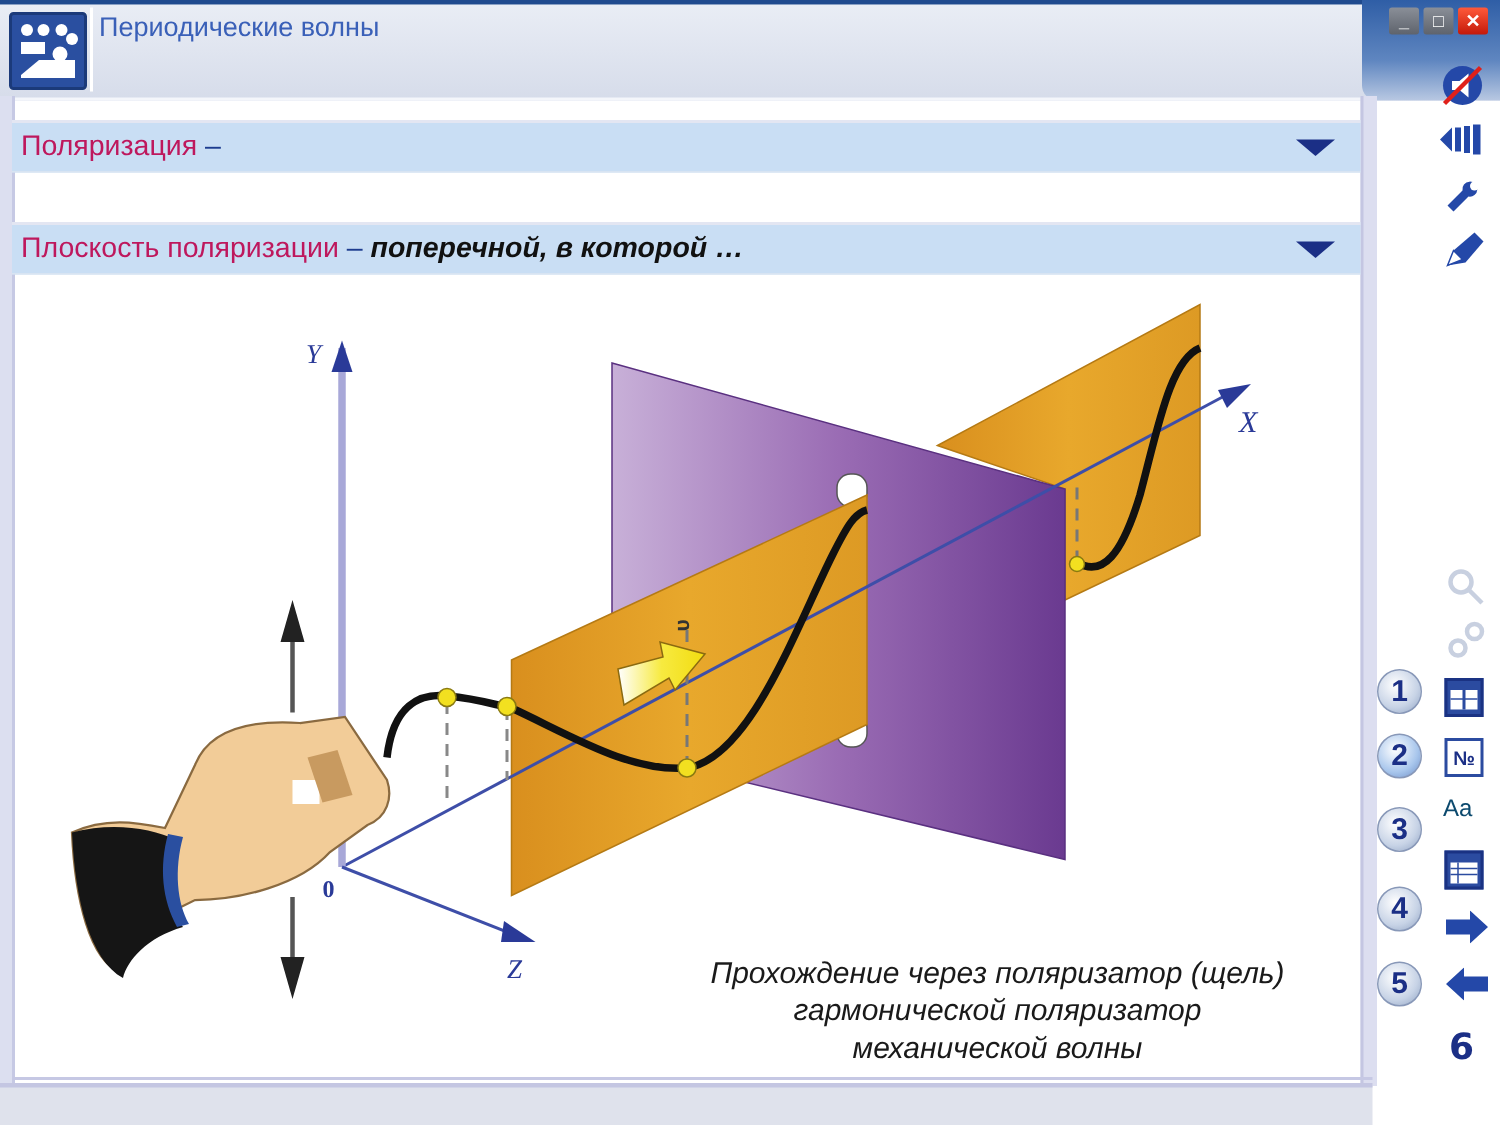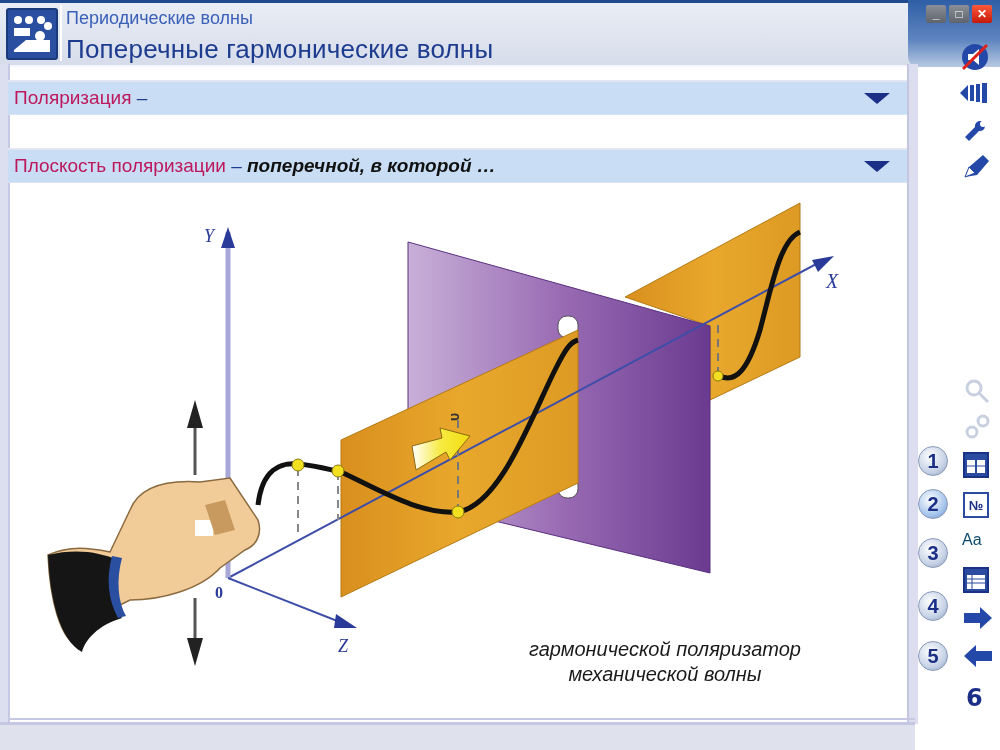--- a/index.html
+++ b/index.html
@@ -98,21 +98,20 @@
         <circle cx="21" cy="10" r="4" fill="#fff"></circle>
       <circle cx="33" cy="10" r="4" fill="#fff"></circle>
         <circle cx="40" cy="16" r="4" fill="#fff"></circle>
       <rect x="6" y="18" width="16" height="8" fill="#fff"></rect>
       <circle cx="32" cy="26" r="5" fill="#fff"></circle>
       <path d="M6 40 L18 30 L42 30 L42 42 L6 42 Z" fill="#fff"></path>
     </svg>
   </div>
   <div class="title-sep"></div>
   <div class="subtitle">Периодические волны</div>
-  <div class="title">Поперечные гармонические волны</div>
   <div class="titlebar-underline"></div>
   <div class="rightcap">
     <div class="win-controls">
       <div class="win-btn min">_</div>
       <div class="win-btn max">□</div>
       <div class="win-btn close">✕</div>
     </div>
   </div>
 </div>
 
@@ -198,20 +197,21 @@
   <g>
     <path d="M48,555 C70,545 90,548 110,552 L130,510 C140,485 170,480 200,482 L230,478 L258,520 C262,532 258,545 245,550 L220,568 C200,590 160,600 130,600 L120,605 C95,615 75,635 80,648 C60,640 50,600 48,555 Z" fill="#f2cc98" stroke="#8a6a40" stroke-width="1.5"></path>
     <path d="M48,555 C75,548 100,552 118,560 C112,580 112,605 122,618 C98,625 85,640 82,652 C60,640 50,600 48,555 Z" fill="#151515"></path>
     <path d="M112,556 L122,558 C116,580 118,602 126,616 L118,618 C108,600 106,578 112,556 Z" fill="#2a4fa0"></path>
     <rect x="195" y="520" width="18" height="16" fill="#fff"></rect>
     <path d="M205,505 L225,500 L235,530 L215,535 Z" fill="#c89a60"></path>
   </g>
 </svg>
 
 <div class="caption">
+  <div>Прохождение через поляризатор (щель)</div>
   <div>гармонической поляризатор</div>
   <div>механической волны</div>
 </div>
 
 <div class="tool" style="left:958px;top:40px;width:34px;height:34px;">
   <svg width="32" height="32" viewBox="0 0 32 32">
       <circle cx="16" cy="16" r="13" fill="#2448a8"></circle>
       <path d="M9,13 h5 l6,-5 v16 l-6,-5 h-5 z" fill="#fff"></path>
       <line x1="4" y1="28" x2="28" y2="4" stroke="#e0201a" stroke-width="3"></line>
     </svg>

